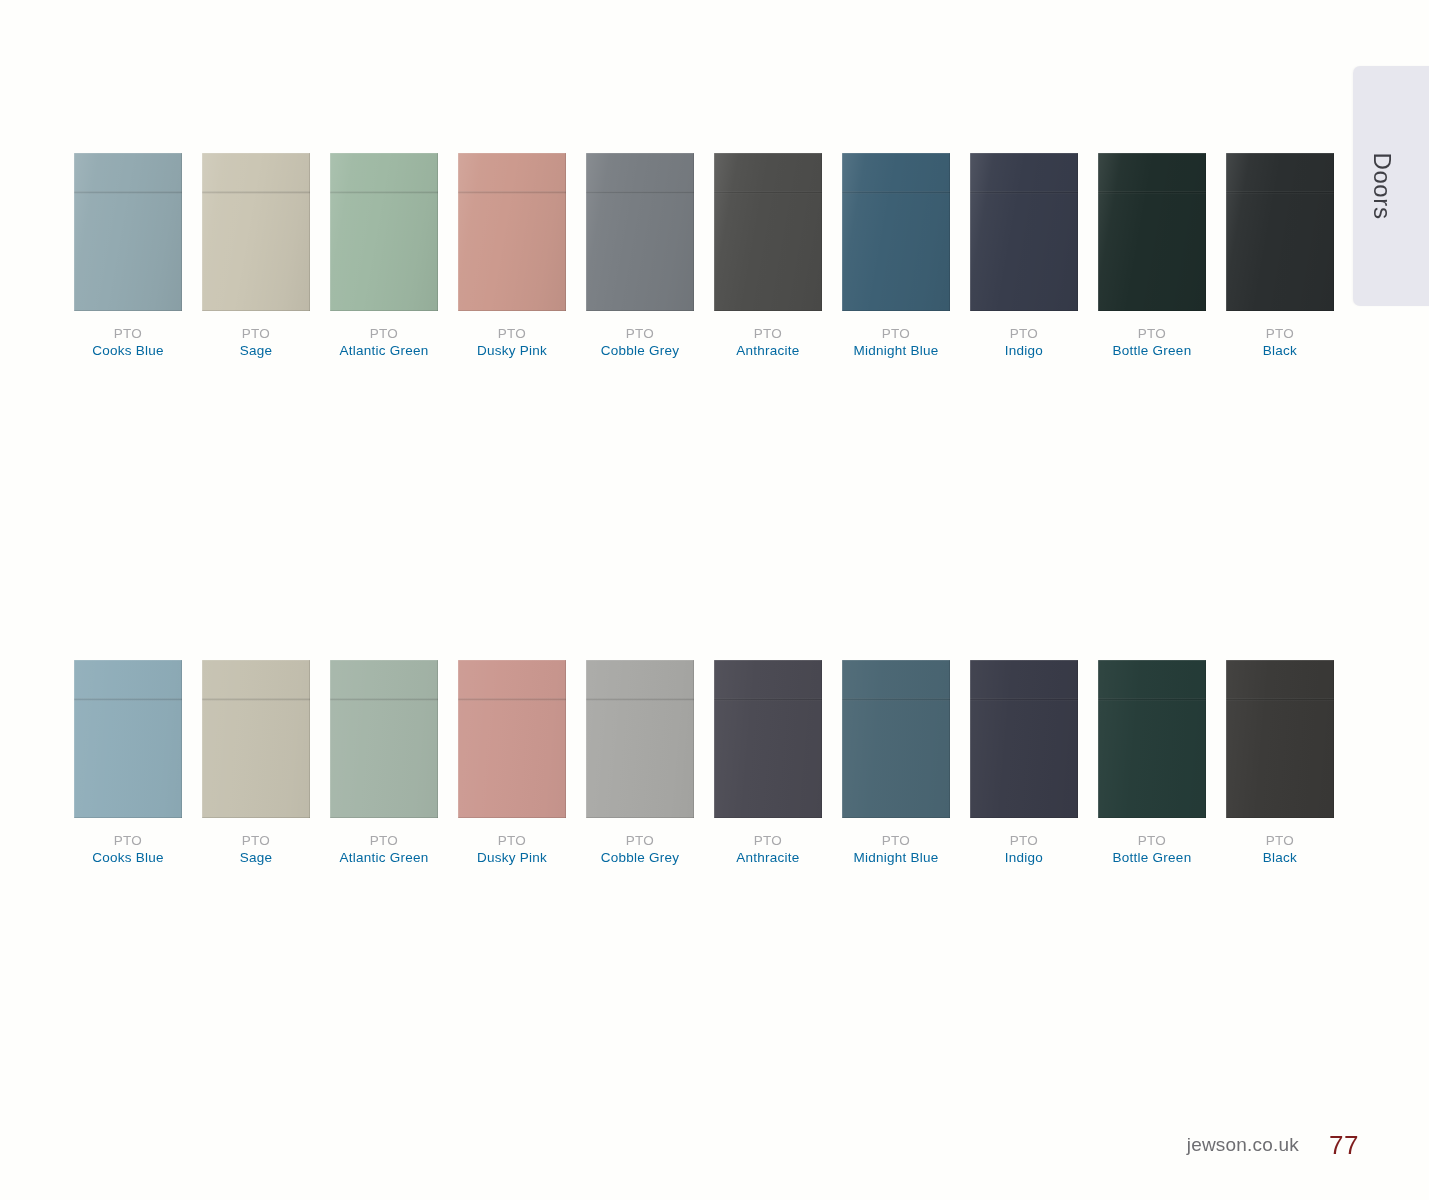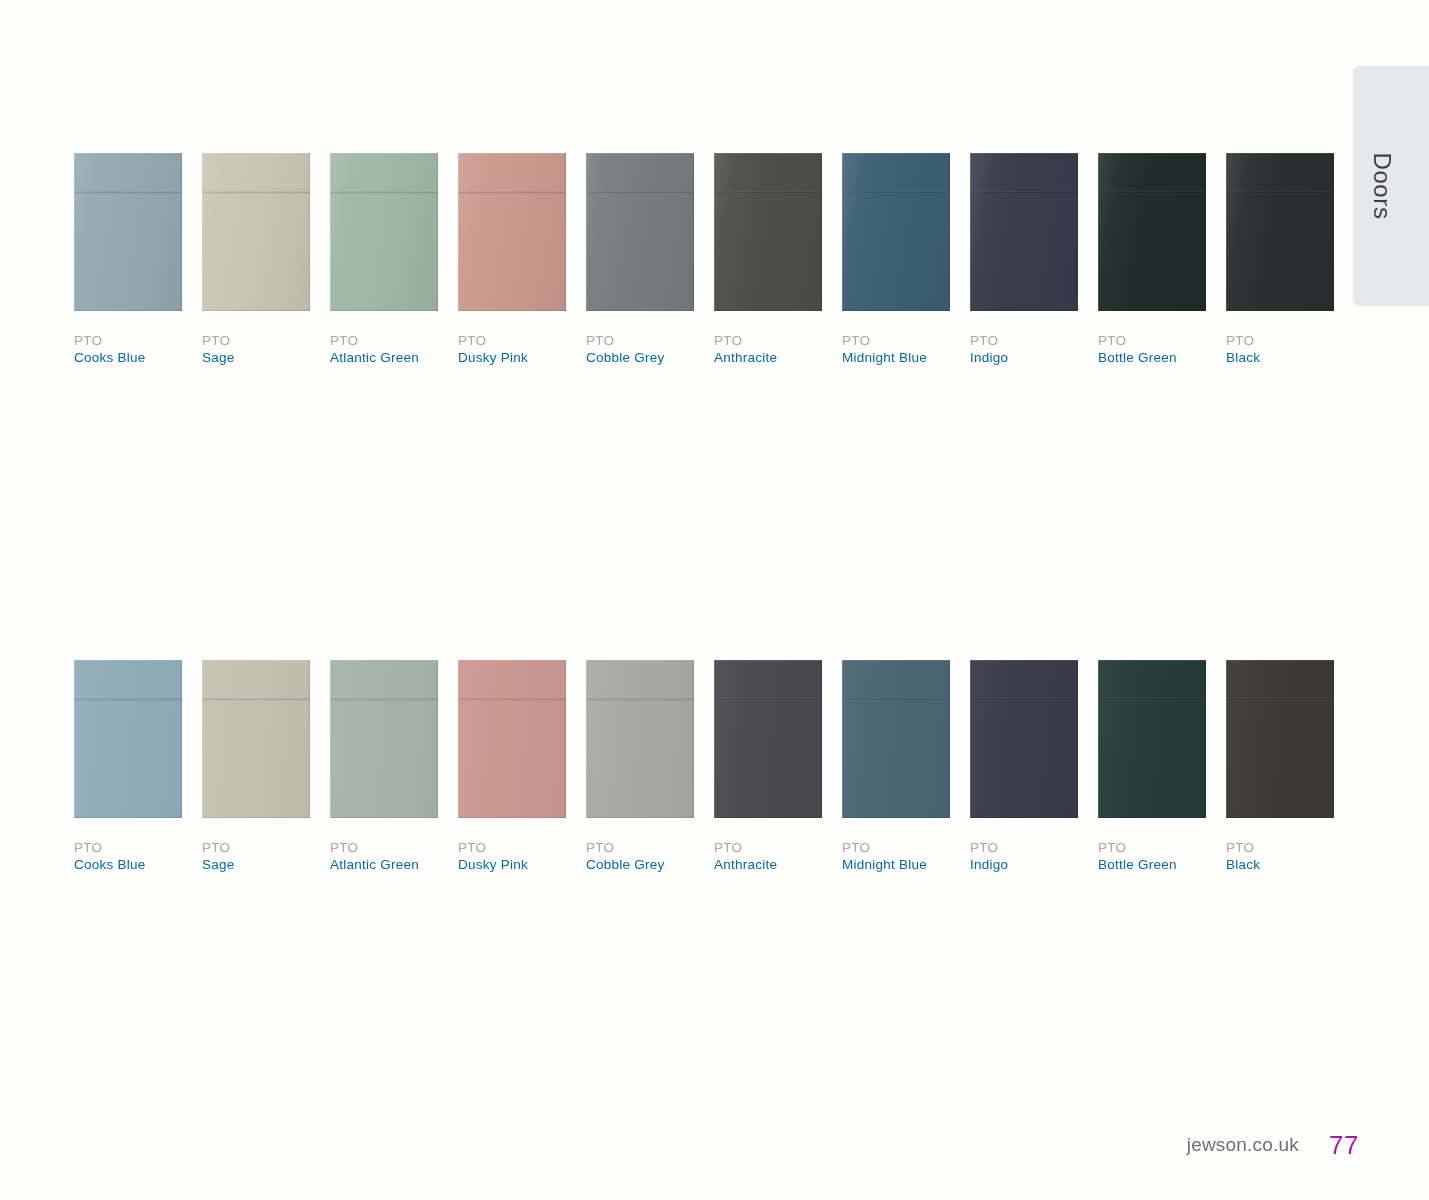--- a/index.html
+++ b/index.html
@@ -119,22 +119,23 @@
     inset: 0;
     box-shadow:
       inset 1px 0 0 rgba(255,255,255,0.14),
       inset -1px 0 0 rgba(0,0,0,0.10),
       inset 0 1px 0 rgba(255,255,255,0.10),
       inset 0 -1px 0 rgba(0,0,0,0.10);
     pointer-events: none;
   }
 
   .caption {
-    margin-top: 21px;
+    margin-top: 14px;
     line-height: 17px;
+    text-align: center;
   }
   .caption .code,
   .caption .name {
     display: block;
     font-size: 13.5px;
     color: #a8a8ab;
     letter-spacing: 0.25px;
     font-family: "Liberation Sans", sans-serif;
     white-space: nowrap;
   }
@@ -155,21 +156,21 @@
     top: 0;
     font-size: 19px;
     color: #6e6e72;
     letter-spacing: 0.2px;
   }
   .footer .pageno {
     position: absolute;
     right: 70px;
     top: -4px;
     font-size: 26px;
-    color: #a21caf;
+    color: #7f1d1d;
     letter-spacing: 0.5px;
   }
 </style>
 </head>
 <body style="background: rgb(254, 254, 252);">
 
 <div class="page">
 
   <div class="side-tab" style="background: rgb(231, 231, 238);">
     <div class="side-tab-label" style="color: rgb(63, 63, 69);">Doors</div>

